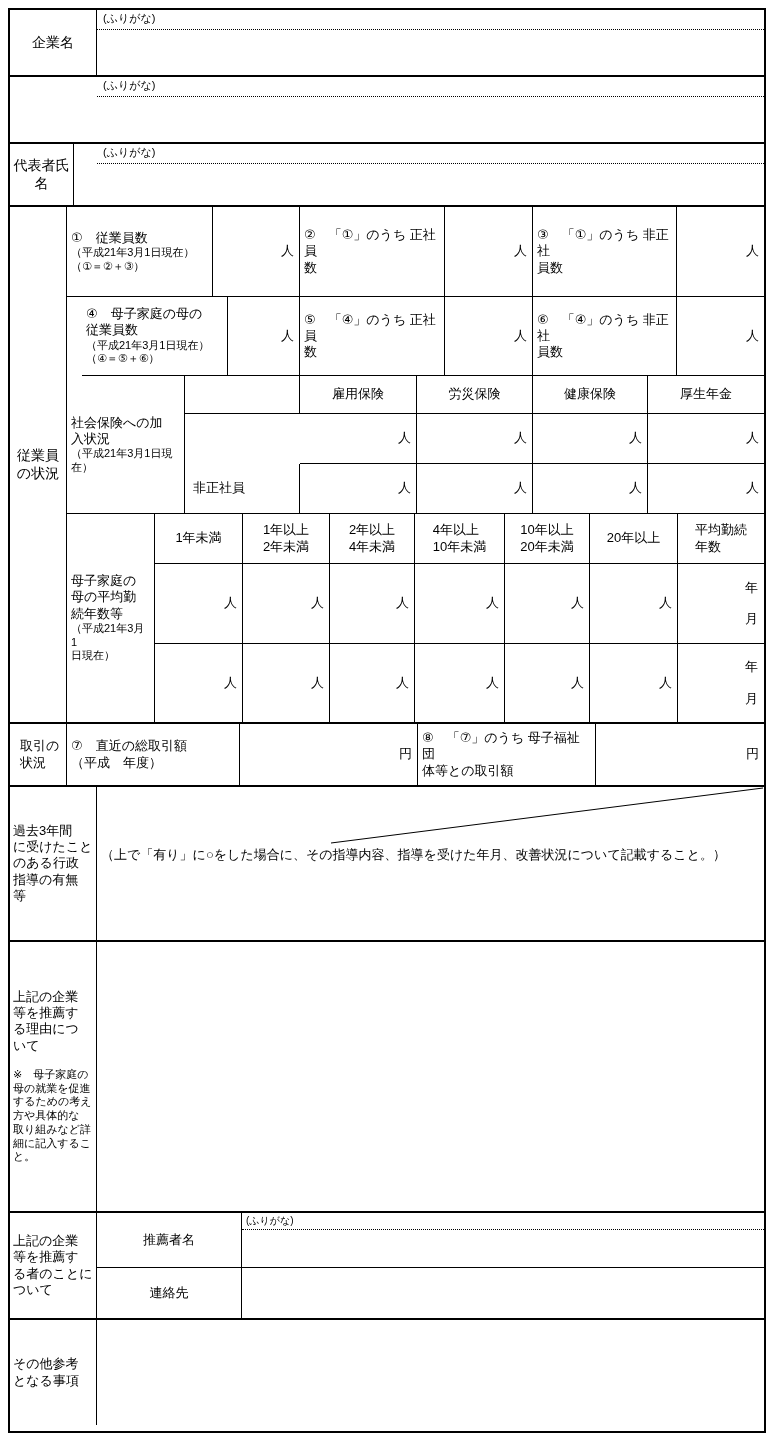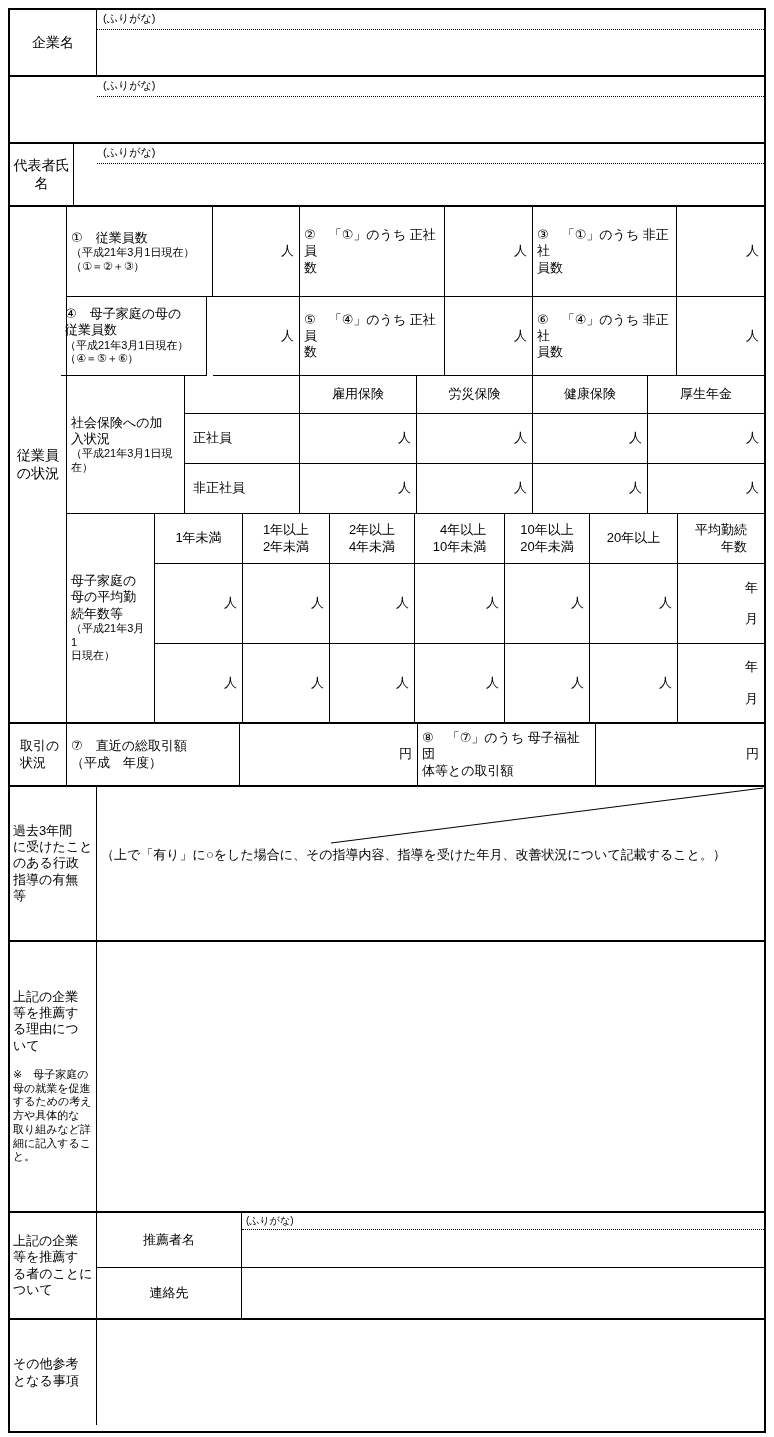--- a/index.html
+++ b/index.html
@@ -16,21 +16,21 @@
   .pre{white-space:pre-line;}
   .vc{display:flex;align-items:center;}
   .center{display:flex;align-items:center;justify-content:center;text-align:center;}
   .seclabel{font-size:14px;}
   .unit{display:flex;align-items:center;justify-content:flex-end;padding-right:5px;}
   .small{font-size:11px;line-height:1.25;}
   .tiny{font-size:10px;line-height:1.2;}
   .labelblock{display:flex;flex-direction:column;justify-content:center;padding:2px 4px;}
   .furi{padding:2px 4px 0 6px;}
   .ym{display:flex;flex-direction:column;justify-content:space-evenly;align-items:flex-end;padding-right:6px;}
-  .colhdr{display:flex;align-items:center;justify-content:center;text-align:right;}
+  .colhdr{display:flex;align-items:center;justify-content:center;text-align:left;}
   svg{display:block;}
 </style>
 </head>
 <body>
 
 <div id="page">
 <div id="frame">
 <div id="grid">
 
   <div class="sep" style="top:65px"></div>
@@ -68,21 +68,21 @@
 数</div>
   <div class="cell br bb unit" style="left:435px;top:197px;width:88px;height:90px">
     <span>人</span>
         </div>
   <div class="cell br bb vc pre" style="left:523px;top:197px;width:144px;height:90px;padding:0 4px">③　「①」のうち 非正社
 員数</div>
   <div class="cell bb unit" style="left:667px;top:197px;width:87px;height:90px">
     <span>人</span>
         </div>
 
-  <div class="cell br bb labelblock" style="left:51px;top:287px;width:146px;height:79px">
+  <div class="cell br bb labelblock" style="left:72px;top:287px;width:146px;height:79px">
     <div class="pre">④　母子家庭の母の
 従業員数</div>
     <div class="small">（平成21年3月1日現在）</div>
     <div class="small">（④＝⑤＋⑥）</div>
   </div>
   <div class="cell br bb unit" style="left:203px;top:287px;width:87px;height:79px">
     <span>人</span>
         </div>
   <div class="cell br bb vc pre" style="left:290px;top:287px;width:145px;height:79px;padding:0 4px">⑤　「④」のうち 正社員
 数</div>
@@ -95,21 +95,20 @@
     <span>人</span>
         </div>
 
   <div class="cell br bb labelblock" style="left:57px;top:366px;width:118px;height:138px">
     <div class="pre">社会保険への加
 入状況</div>
     <div class="small pre">（平成21年3月1日現
 在）</div>
   </div>
   <div class="cell br bb" style="left:175px;top:366px;width:115px;height:38px"></div>
-  <div class="cell br bb vc" style="left:175px;top:404px;width:115px;height:50px;padding-left:8px">正社員</div>
   <div class="cell br bb vc" style="left:175px;top:454px;width:115px;height:50px;padding-left:8px">非正社員</div>
 
   <div class="cell br bb colhdr" style="left:290px;top:366px;width:117px;height:38px">雇用保険</div>
   <div class="cell br bb colhdr" style="left:407px;top:366px;width:116px;height:38px">労災保険</div>
   <div class="cell br bb colhdr" style="left:523px;top:366px;width:115px;height:38px">健康保険</div>
   <div class="cell bb colhdr" style="left:638px;top:366px;width:116px;height:38px">厚生年金</div>
 
   <div class="cell br bb unit" style="left:290px;top:404px;width:117px;height:50px">
           <span>人</span>
         </div>

